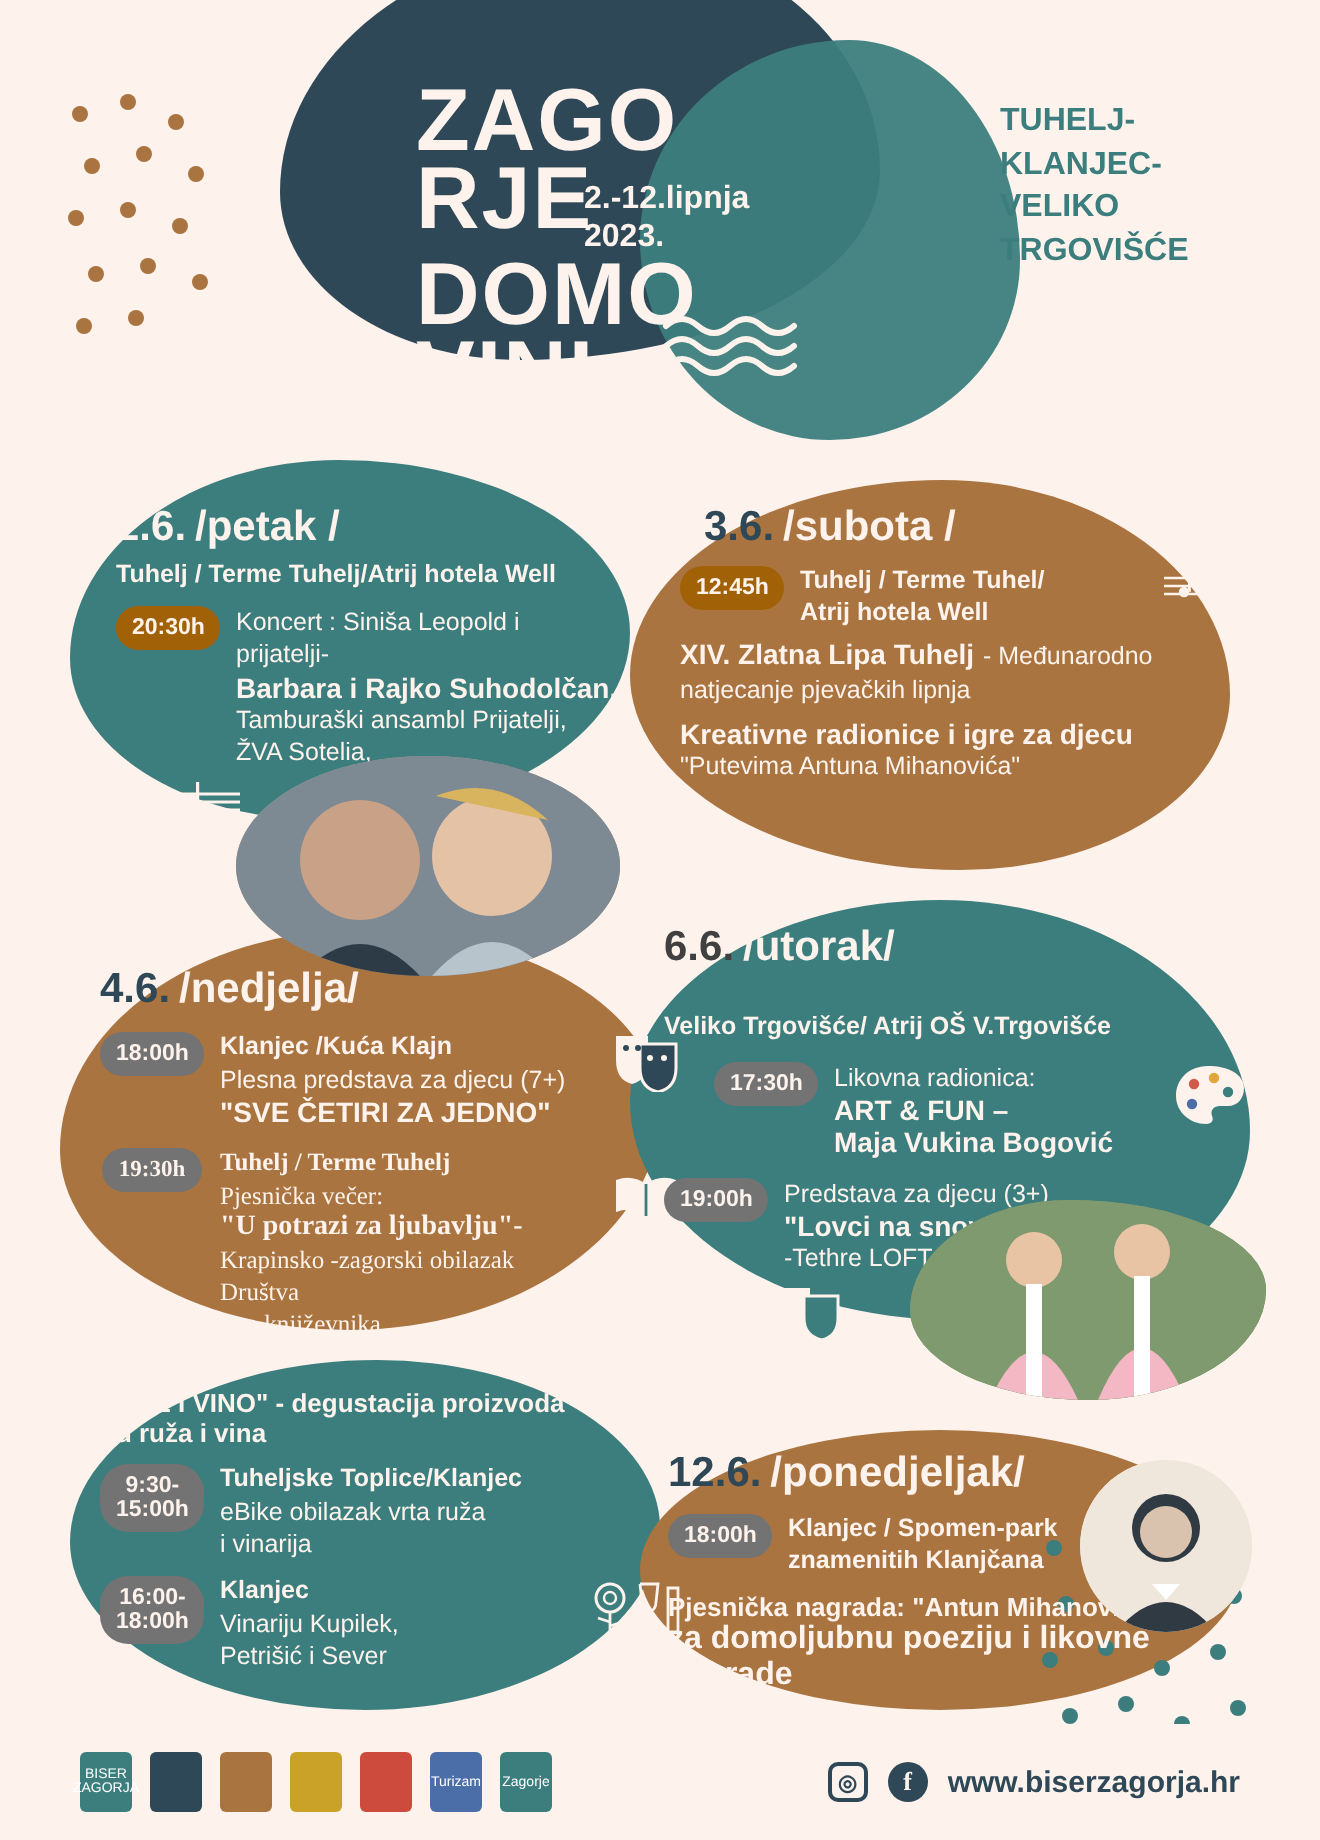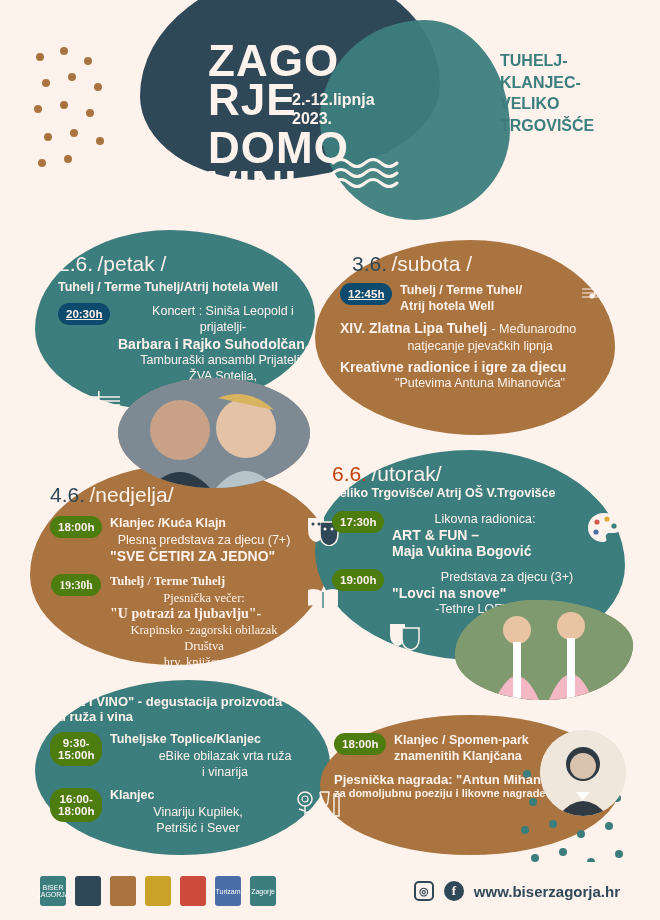--- a/index.html
+++ b/index.html
@@ -79,40 +79,40 @@
     z-index: 4;
   }
   .wave { position: absolute; top: 155px; left: 330px; z-index: 4; }
   .region {
     position: absolute; top: 50px; right: 30px; width: 130px;
     color: #3c7e7d; font-size: 16px; font-weight: bold; line-height: 1.35;
     text-align: left;
   }
 
   
-  .day-head { font-weight: normal; }
+  .day-head { font-weight: bold; }
   .day-num { font-size: 21px; }
   .day-name { font-size: 21px; }
 
   .venue { font-weight: bold; font-size: 12.5px; line-height: 1.25; }
-  .desc { font-size: 12.5px; line-height: 1.3; text-align: center; }
+  .desc { font-size: 12.5px; line-height: 1.3; }
   .big { font-size: 14px; font-weight: bold; }
 
   .timepill {
     display: inline-block;
     border-radius: 14px;
     color: #fdf2ec;
     font-size: 11.5px;
     font-weight: bold;
     text-align: center;
     padding: 5px 8px;
     line-height: 1.05;
   }
-  .pill-teal { background: #0c4a6e; text-decoration: underline; }
-  .pill-green { background: #4d7c0f; }
+  .pill-teal { background: #a16207; }
+  .pill-green { background: #737373; }
 
   
   .sec { position: absolute; }
 
   
   #sec-26 { top: 252px; left: 58px; width: 270px; color: #fdf2ec; }
   #sec-26 .day-head { color: #fdf2ec; }
   
   #sec-36 { top: 252px; left: 340px; width: 280px; color: #fdf2ec; }
   
@@ -372,25 +372,25 @@
             <path d="M17 6 q-7 -5 -15 -2 v16 q8 -3 15 2z" fill="#fdf2ec"></path>
             <path d="M17 6 q7 -5 15 -2 v16 q-8 -3 -15 2z" fill="#fdf2ec"></path>
             <path d="M17 6 v16" stroke="#3c7e7d" stroke-width="1.4"></path>
           </svg>
         </div>
       </div>
     </div>
 
     <div class="sec" id="sec-66">
       <div class="day-head">
-        <span class="day-num" style="color:#c2410c;">6.6.</span>
+        <span class="day-num" style="color:#404040;">6.6.</span>
         <span class="day-name">/utorak/</span>
       </div>
-      <div class="venue" style="margin-top:0;">Veliko Trgovišće/ Atrij OŠ V.Trgovišće</div>
-      <div class="row" style="margin-top:9px;">
+      <div class="venue" style="margin-top:20px;">Veliko Trgovišće/ Atrij OŠ V.Trgovišće</div>
+      <div class="row" style="margin-top:9px;margin-left:25px;">
         <div class="pillwrap">
           <span class="timepill pill-green">17:30h</span>
         </div>
         <div class="txt">
           <div class="desc">Likovna radionica:</div>
           <div class="big">ART &amp; FUN –</div>
           <div class="big">Maja Vukina Bogović</div>
         </div>
         <div style="flex:0 0 auto;">
           <svg width="36" height="34" viewBox="0 0 36 34">
@@ -462,31 +462,35 @@
             <circle cx="11" cy="11" r="3" fill="none" stroke="#fdf2ec" stroke-width="1.2"></circle>
             <path d="M11 18 v10 M11 23 l-6 -2 M11 25 l6 -2" stroke="#fdf2ec" stroke-width="1.4" fill="none"></path>
             <path d="M26 4 h9 l-1 9 q0 4 -3.5 5 v8 h4 M26 4 l1 9 q0 4 3.5 5" stroke="#fdf2ec" stroke-width="1.4" fill="none"></path>
             <path d="M40 6 h5 v22 h-5z" stroke="#fdf2ec" stroke-width="1.4" fill="none"></path>
           </svg>
         </div>
       </div>
     </div>
 
     <div class="sec" id="sec-126">
+      <div class="day-head">
+        <span class="day-num" style="color:#2f4858;">12.6.</span>
+        <span class="day-name">/ponedjeljak/</span>
+      </div>
       <div class="row" style="margin-top:8px;">
         <div class="pillwrap">
           <span class="timepill pill-green">18:00h</span>
         </div>
         <div class="txt">
           <div class="venue" style="white-space:pre-line;">Klanjec / Spomen-park
 znamenitih Klanjčana</div>
         </div>
       </div>
       <div class="big" style="margin-top:8px;font-size:13px;">Pjesnička nagrada:  "Antun Mihanović"</div>
-      <div class="big" style="font-size:11px;">za domoljubnu poeziju i likovne nagrade</div>
+      <div class="big" style="font-size:16px;">za domoljubnu poeziju i likovne nagrade</div>
     </div>
 
     <div class="photo" id="photo-man">
       <svg width="86" height="86" viewBox="0 0 86 86">
         <circle cx="43" cy="43" r="43" fill="#efe6dc"></circle>
         <circle cx="43" cy="34" r="17" fill="#2f3a42"></circle>
         <circle cx="43" cy="36" r="13" fill="#d9c3ae"></circle>
         <path d="M18 86 q25 -30 50 0z" fill="#2f3a42"></path>
         <path d="M36 62 l7 8 l7 -8z" fill="#ffffff"></path>
       </svg>

